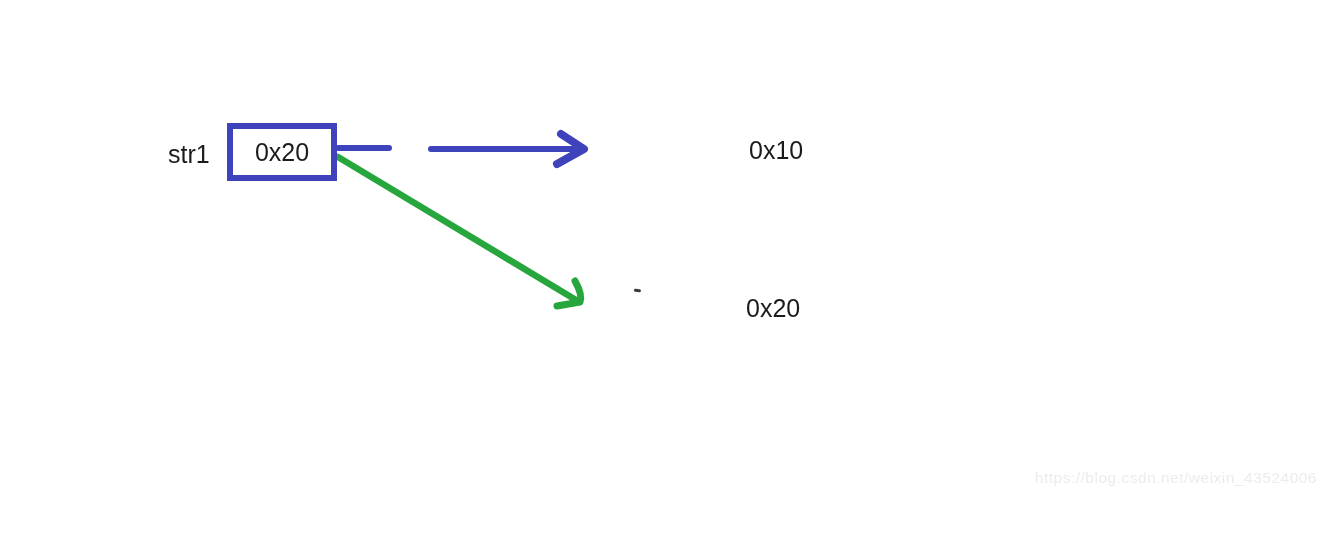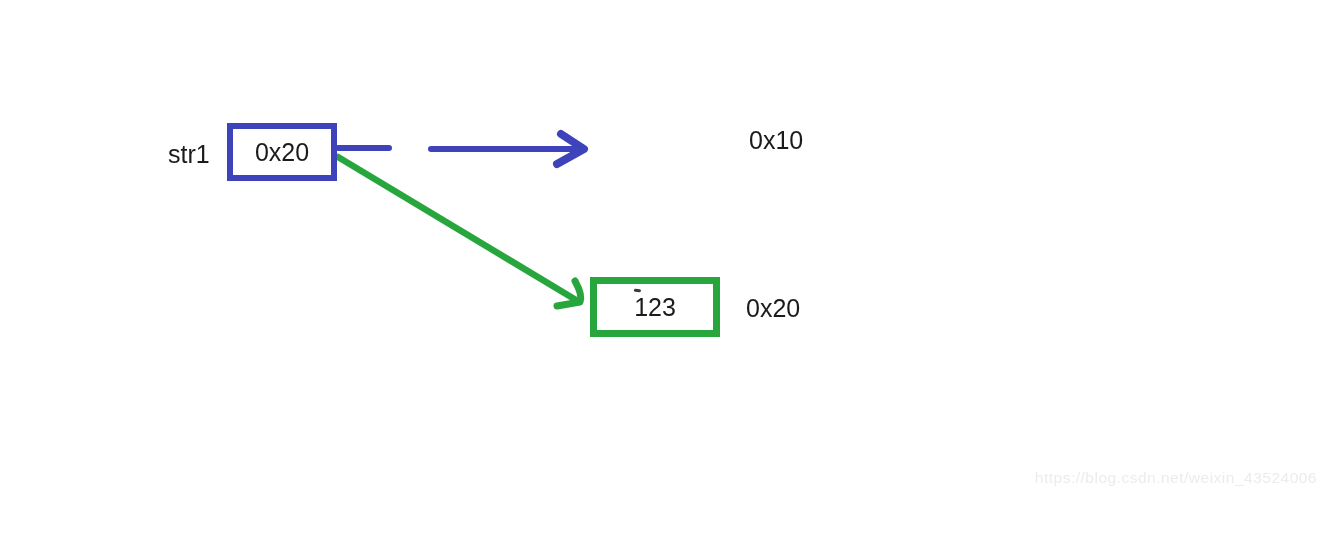--- a/index.html
+++ b/index.html
@@ -27,21 +27,21 @@
   .stroke-green { stroke: var(--value-green, #28a63e); }
 
   .label {
     position: absolute;
     color: var(--text-dark, #1b1b1b);
     font-size: 25px;
     line-height: 1;
     white-space: nowrap;
   }
   .var-name   { left: 168px; top: 142px; }
-  .addr-0x10  { left: 749px; top: 128px; }
+  .addr-0x10  { left: 749px; top: 138px; }
   .addr-0x20  { left: 746px; top: 296px; }
 
   .box {
     position: absolute;
     box-sizing: border-box;
     display: flex;
     align-items: center;
     justify-content: center;
     background: #ffffff;
     color: var(--text-dark, #1b1b1b);
@@ -100,21 +100,18 @@
   </svg>
 
   <div class="label var-name">str1</div>
 
   <div class="box pointer-box">
     <span>0x20</span>
   </div>
 
   <div class="label addr-0x10">0x10</div>
 
-  <div class="box node-box-123">
-    <span>123</span>
-  </div>
   <div class="stray-mark"></div>
   <div class="label addr-0x20">0x20</div>
 
   <div class="watermark">https://blog.csdn.net/weixin_43524006</div>
 
 </div>
 
 </body></html>

